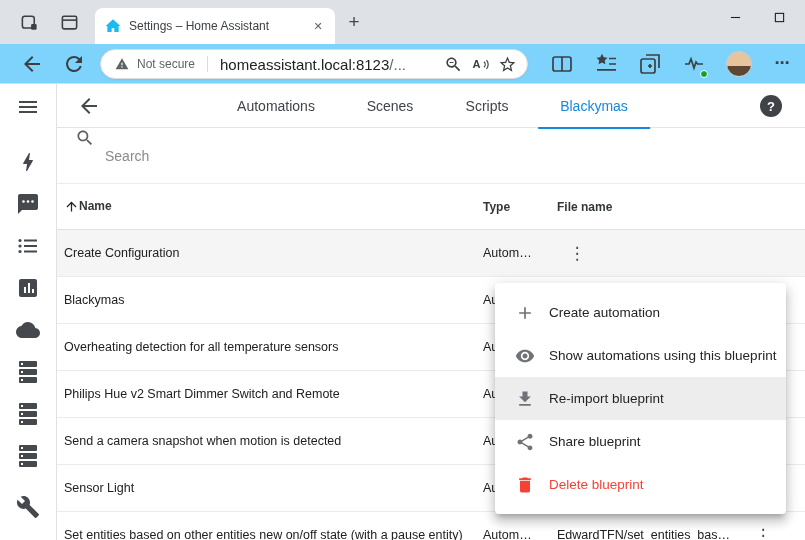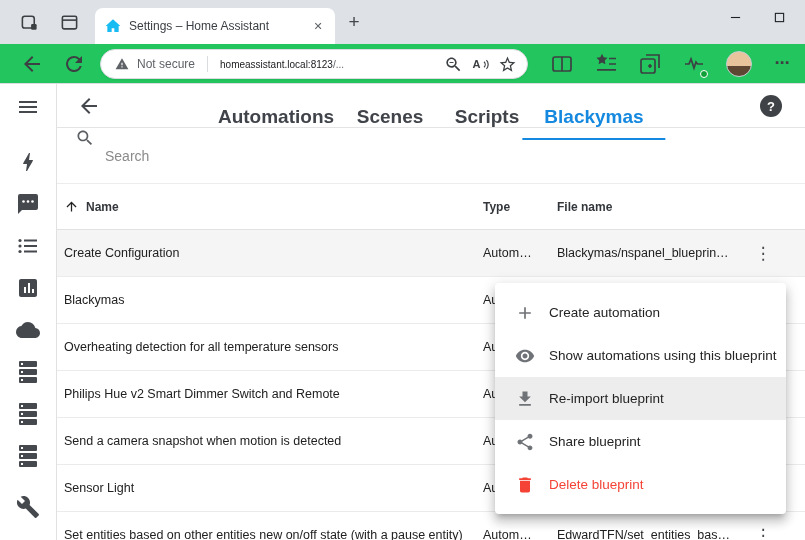--- a/index.html
+++ b/index.html
@@ -13,53 +13,53 @@
   .tb-icon{position:absolute;top:13px;width:19px;height:19px;color:#3c4043}
   .tab{position:absolute;left:95px;top:8px;width:240px;height:36px;background:#fff;border-radius:8px 8px 0 0;display:flex;align-items:center;padding:0 8px 0 10px;gap:8px}
   .favicon{width:16px;height:16px;flex:none}
   .tab-title{flex:1;font-size:12px;color:#3a3f44;white-space:nowrap;overflow:hidden}
   .tab-close{width:18px;height:18px;font-size:11px;line-height:18px;text-align:center;color:#5f6368;border-radius:4px}
   .newtab{position:absolute;left:342px;top:10px;width:24px;height:24px;font-size:19px;line-height:24px;text-align:center;color:#44484d}
   .win-btn{position:absolute;top:0;width:44px;height:34px;display:flex;align-items:center;justify-content:center;color:#202124}
   .win-btn .g{width:11px;height:11px}
 
   
-  .navbar{position:absolute;left:0;top:44px;width:805px;height:40px;background:#22c55e;border-bottom:1px solid #dadce0}
+  .navbar{position:absolute;left:0;top:44px;width:805px;height:40px;background:#7dd3fc;border-bottom:1px solid #dadce0}
   .nav-btn{position:absolute;top:8px;width:24px;height:24px;color:#3c4043}
   .addressbar{position:absolute;left:100px;top:5px;width:428px;height:30px;background:#fff;border:1px solid #dadce0;border-radius:15px;box-shadow:0 1px 2px rgba(0,0,0,.06);display:flex;align-items:center;padding:0 10px 0 14px;gap:8px}
   .warn-ic{width:14px;height:14px;color:#5f6368;flex:none}
   .sec-label{font-size:12px;color:#5f6368;white-space:nowrap}
   .ab-div{width:1px;height:16px;background:#dadce0;margin:0 4px;flex:none}
-  .url{flex:1;font-size:10px;white-space:nowrap;overflow:hidden}
+  .url{flex:1;font-size:15px;white-space:nowrap;overflow:hidden}
   .url .dom{color:#202124}
   .url .path{color:#5f6368}
   .ab-ic{width:19px;height:19px;color:#3c4043;flex:none}
   .avatar{position:absolute;left:726px;top:7px;width:26px;height:26px;border-radius:50%;background:linear-gradient(180deg,#e8c49d 0 58%,#5d4733 58% 100%);border:1px solid #c9ced4}
   .overflow{position:absolute;left:770px;top:8px;width:24px;height:24px;text-align:center;font-size:15px;font-weight:bold;line-height:22px;color:#3c4043}
   .badge{position:absolute;right:-2px;bottom:-2px;width:8px;height:8px;border-radius:50%;background:#10a037;border:1.5px solid #fff}
 
   
   .sidebar{position:absolute;left:0;top:84px;width:57px;height:456px;background:#fff;border-right:1px solid #e1e1e1}
   .sb-item{position:absolute;left:16px;width:24px;height:24px;color:#45494e}
 
   
   .main{position:absolute;left:57px;top:84px;width:748px;height:456px;background:#fff}
   .topbar{position:absolute;left:0;top:0;right:0;height:44px;background:#fff;border-bottom:1px solid #e4e4e4}
   .top-back{position:absolute;left:20px;top:10px;width:24px;height:24px;color:#45494e}
-  .tab-item{position:absolute;top:12px;height:44px;line-height:42px;padding:0 22px;transform:translateX(-50%);font-size:19px;font-weight:700;color:#40444a;white-space:nowrap}
+  .tab-item{position:absolute;top:1px;height:44px;line-height:42px;padding:0 22px;transform:translateX(-50%);font-size:14px;font-weight:400;color:#40444a;white-space:nowrap}
   .tab-item.active{color:var(--accent,#1588df);border-bottom:2px solid var(--accent,#1588df)}
   .help-btn{position:absolute;right:23px;top:11px;width:22px;height:22px;border-radius:50%;background:#3f4246;color:#fff;font-size:13px;font-weight:bold;display:flex;align-items:center;justify-content:center}
 
   .searchrow{position:absolute;left:0;top:44px;right:0;height:56px;border-bottom:1px solid #ececec;display:flex;padding-left:18px;gap:10px}
   .search-ic{width:20px;height:20px;color:#5c5f62;flex:none}
   .search-input{border:none;outline:none;background:transparent;font-family:inherit;font-size:14px;color:#212121;flex:1}
   .search-input::placeholder{color:#8a8a8a}
 
   .thead{position:absolute;left:0;top:100px;right:0;height:46px;border-bottom:1px solid #e2e2e2;display:grid;grid-template-columns:419px 74px 186px 40px;align-items:center;padding-left:7px;font-size:12px;font-weight:bold;color:#33373b}
-  .th-name{display:flex;align-items:center;gap:7px}
+  .th-name{display:flex;align-items:flex-start;}
   .sort-ic{width:15px;height:15px;color:#212121;flex:none}
 
   .rows{position:absolute;left:0;top:146px;right:0}
   .row{display:grid;grid-template-columns:419px 74px 186px 40px;align-items:center;height:47px;padding-left:7px;border-bottom:1px solid #ebebeb;background:#fff;font-size:12.5px;color:#212121}
   .row.highlight{background:#f5f5f5}
   .cell{white-space:nowrap;overflow:hidden;text-overflow:ellipsis;padding-right:10px}
   .kebab{width:40px;height:40px;display:flex;align-items:center;justify-content:center;font-size:17px;color:#45494e;border-radius:50%}
 
   
   .ctxmenu{position:absolute;left:495px;top:283px;width:291px;background:#fff;border-radius:4px;padding:8px 0;z-index:20;
@@ -280,21 +280,20 @@
       </div>
       <div>Type</div>
       <div>File name</div>
       <div></div>
     </div>
 
     <div class="rows">
       <div class="row highlight">
         <div class="cell">Create Configuration</div>
         <div class="cell">Autom…</div>
-        <div class="cell">Blackymas/nspanel_blueprin…</div>
         <div class="kebab">
             <span>⋮</span>
           </div>
       </div>
       <div class="row">
         <div class="cell">Blackymas</div>
         <div class="cell">Autom…</div>
         <div class="cell"></div>
         <div class="kebab">
             <span>⋮</span>

